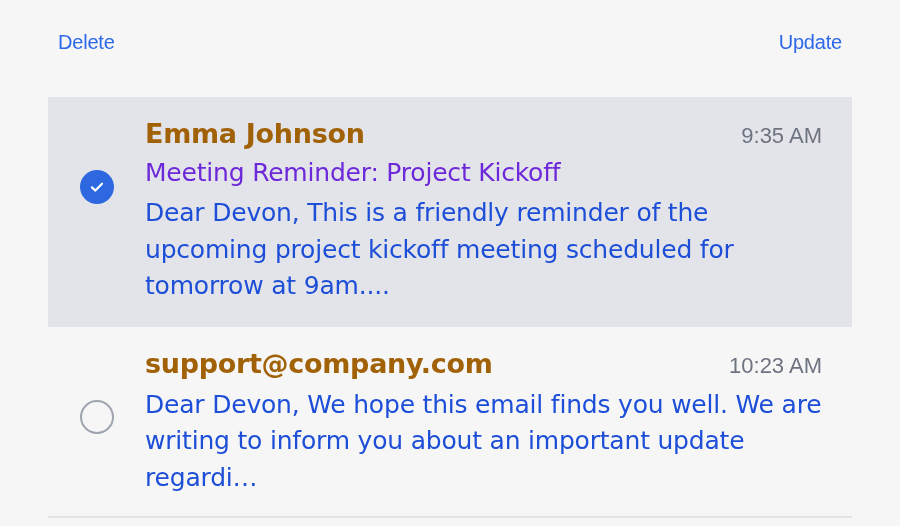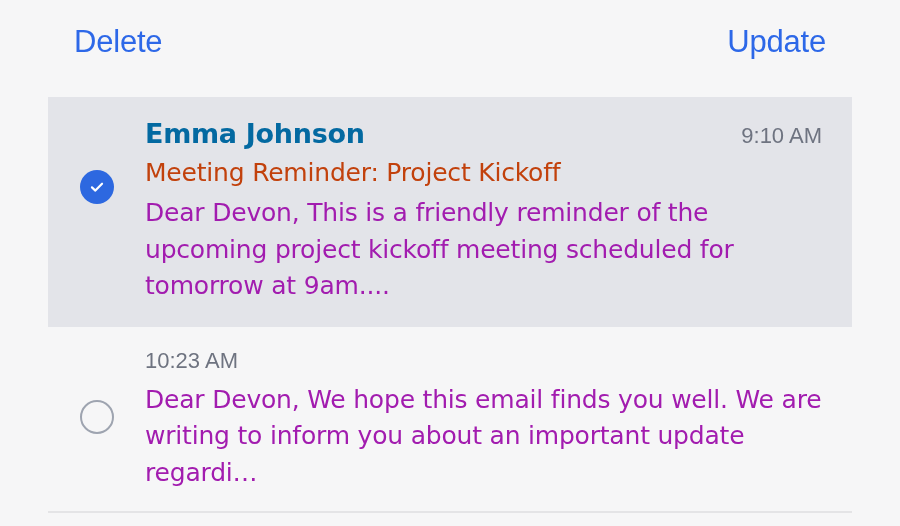--- a/index.html
+++ b/index.html
@@ -24,29 +24,29 @@
     height: 83px;
     display: flex;
     align-items: center;
     justify-content: space-between;
     padding: 0 58px 0 58px;
     box-sizing: border-box;
   }
   .toolbar-action {
     color: #2d68e8;
     font-family: "Liberation Sans", sans-serif;
-    font-size: 31px;
+    font-size: 20px;
     font-weight: 400;
     line-height: 1;
     letter-spacing: -0.2px;
     cursor: pointer;
     background: none;
     border: 0;
     padding: 0;
-    margin: 16px;
+    margin: 0;
     white-space: nowrap;
   }
   .toolbar-action.right { text-align: right; }
 
   
   .mail-list {
     position: absolute;
     top: 97px;
     left: 0;
     width: 900px;
@@ -117,49 +117,49 @@
   }
   .mail-top {
     display: flex;
     align-items: baseline;
     justify-content: space-between;
     gap: 16px;
   }
   .sender {
     font-size: 27px;
     font-weight: 700;
-    color: #0369a1;
+    color: #a16207;
     letter-spacing: -0.3px;
     white-space: nowrap;
     overflow: hidden;
     text-overflow: ellipsis;
   }
   .time {
     font-size: 22px;
     font-weight: 400;
     color: #6e7380;
     white-space: nowrap;
     flex: 0 0 auto;
     font-family: "Liberation Sans", sans-serif;
   }
   .subject {
     margin-top: 9px;
     font-size: 25px;
     font-weight: 400;
-    color: #c2410c;
+    color: #6d28d9;
     letter-spacing: -0.2px;
     white-space: nowrap;
     overflow: hidden;
     text-overflow: ellipsis;
   }
   .preview {
     margin-top: 8px;
     font-size: 25px;
     font-weight: 400;
-    color: #a21caf;
+    color: #1d4ed8;
     line-height: 1.46;
     letter-spacing: -0.2px;
   }
 </style>
 </head>
 <body>
 
 <div class="toolbar">
   <button class="toolbar-action">Delete</button>
   <button class="toolbar-action right">Update</button>
@@ -171,32 +171,33 @@
     <div class="check-col">
       <span class="checkbox checked">
         <svg class="tick" viewBox="0 0 20 20" aria-hidden="true">
           <path d="M4.4 10.4 L8.2 14.0 L15.6 6.4" fill="none" stroke="#ffffff" stroke-width="2.4" stroke-linecap="round" stroke-linejoin="round"></path>
         </svg>
       </span>
     </div>
     <div class="mail-body">
       <div class="mail-top">
         <div class="sender">Emma Johnson</div>
-        <div class="time">9:10 AM</div>
+        <div class="time">9:35 AM</div>
       </div>
       <div class="subject">Meeting Reminder: Project Kickoff</div>
       <div class="preview">Dear Devon, This is a friendly reminder of the upcoming project kickoff meeting scheduled for tomorrow at 9am....</div>
     </div>
   </div>
 
   <div class="mail-row with-rule">
     <div class="check-col">
       <span class="checkbox unchecked"></span>
     </div>
     <div class="mail-body">
       <div class="mail-top">
+        <div class="sender">support@company.com</div>
         <div class="time">10:23 AM</div>
       </div>
       <div class="preview">Dear Devon, We hope this email finds you well. We are writing to inform you about an important update regardi…</div>
     </div>
   </div>
 
 </div>
 
 </body></html>

